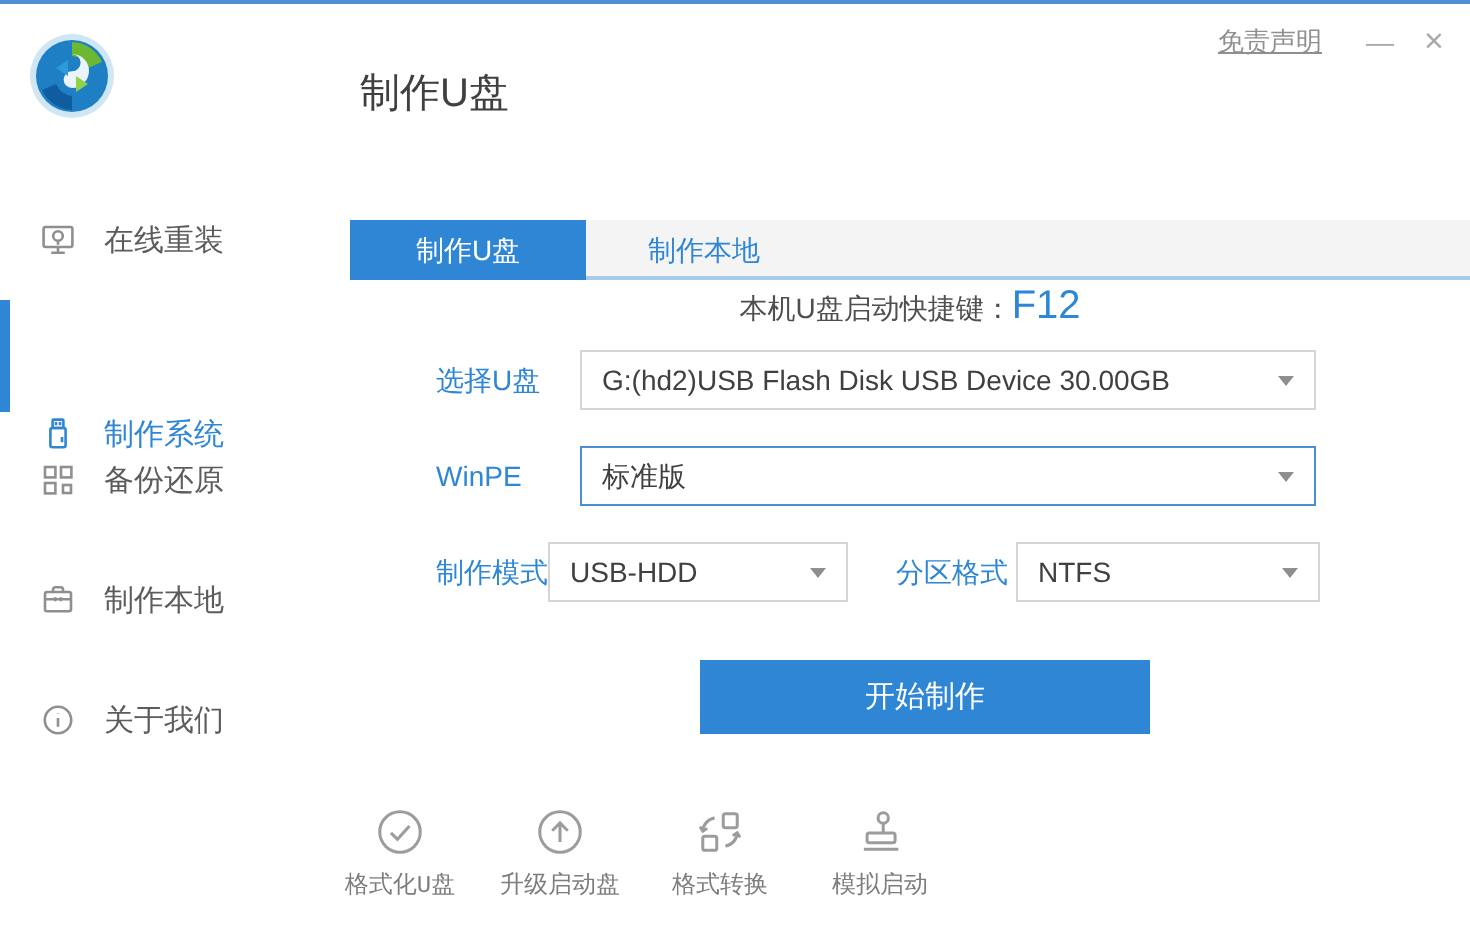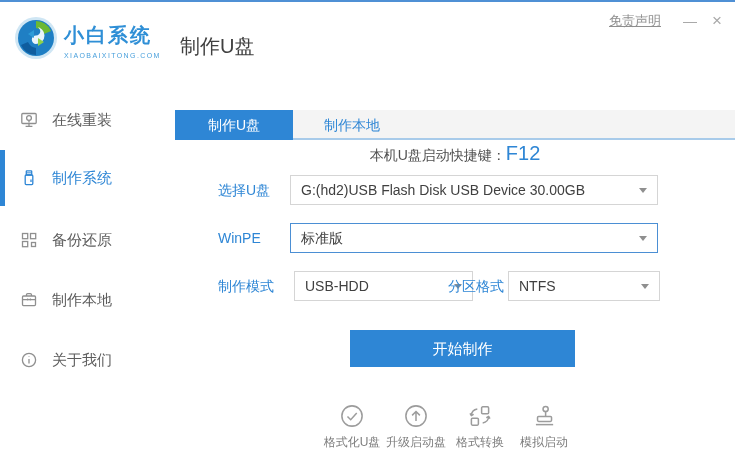--- a/index.html
+++ b/index.html
@@ -16,21 +16,21 @@
 
   .logo { position:absolute; left:14px; top:16px; width:44px; height:44px; }
   .brand { position:absolute; left:64px; top:22px; }
   .brand-name { font-size:20px; font-weight:bold; color:#2f8fd6; letter-spacing:2px; }
   .brand-domain { font-size:7px; color:#4aa0dc; letter-spacing:1.4px; margin-top:3px; }
   .page-title { position:absolute; left:180px; top:33px; font-size:20px; color:#404040; }
 
   .sidebar-item { position:absolute; left:0; width:175px; height:24px; display:flex; align-items:center;
     padding-left:20px; gap:14px; font-size:15px; color:#5c5c5c; cursor:pointer; }
   .sidebar-item svg { flex:0 0 auto; }
-  .sidebar-item.active { color:#2e86d5; }
+  .sidebar-item.active { color:#2e86d5;margin-top:39px; }
   .active-bar { position:absolute; left:0; top:150px; width:5px; height:56px; background:#2e86d5; }
 
   .tabstrip { position:absolute; left:175px; top:110px; width:560px; height:30px;
     background:#f4f4f4; border-bottom:2px solid #a8cbea; display:flex; }
   .tab { width:118px; height:30px; line-height:30px; text-align:center; font-size:14px; cursor:pointer; }
   .tab.active { background:#2e86d5; color:#fff; }
   .tab.inactive { color:#2e86d5; }
 
   .hotkey { position:absolute; left:175px; top:142px; width:560px; text-align:center;
     font-size:14px; color:#4f4f4f; }
@@ -42,21 +42,21 @@
     overflow:hidden; white-space:nowrap; cursor:pointer; }
   .select .caret { position:absolute; right:10px; top:12px; width:0; height:0;
     border-left:4px solid transparent; border-right:4px solid transparent; border-top:5px solid #8f8f8f; }
   .select.focused { border-color:#4b8fd4; }
 
   .start-button { position:absolute; left:350px; top:330px; width:225px; height:37px;
     background:#2e86d5; color:#fff; font-size:15px; text-align:center; line-height:37px;
     border:none; cursor:pointer; }
 
   .toolbar { position:absolute; left:168px; top:402px; width:560px; display:flex;
-    justify-content:center; gap:0; }
+    gap:16px;font-family:Liberation Mono, monospace; }
   .tool { display:flex; flex-direction:column; align-items:center; width:64px; cursor:pointer; }
   .tool-label { margin-top:4px; font-size:12px; color:#7d7d7d; white-space:nowrap; }
 </style>
 </head>
 <body>
 
 <div class="window">
   <div class="topline"></div>
 
   <div class="win-controls">
@@ -68,24 +68,20 @@
   <svg class="logo" viewBox="0 0 44 44">
     <circle cx="22" cy="22" r="21" fill="#cfe6f4"></circle>
     <circle cx="22" cy="22" r="18" fill="#1f7fc4"></circle>
     <path d="M22,5 a17,17 0 0 1 15,10 l-7,3 a10,10 0 0 0 -8,-6 z" fill="#6cb833"></path>
     <path d="M22,39 a17,17 0 0 1 -15,-10 l7,-3 a10,10 0 0 0 8,6 z" fill="#0f5d9e"></path>
     <path d="M22,11 a8.5,8.5 0 0 1 0,17 a4.2,4.2 0 0 1 0,-8.4 a4.3,4.3 0 0 0 0,-8.6 z" fill="#eaf4fb"></path>
     <path d="M14,18 l6,-4 l0,8 z" fill="#2d9bd8"></path>
     <path d="M30,26 l-6,4 l0,-8 z" fill="#8fd24a"></path>
   </svg>
 
-  <div class="brand">
-    <div class="brand-name">小白系统</div>
-    <div class="brand-domain">XIAOBAIXITONG.COM</div>
-  </div>
 
   <div class="page-title">制作U盘</div>
 
   <div class="active-bar"></div>
 
   <div class="sidebar-item" style="top:108px">
     <svg width="18" height="18" viewBox="0 0 18 18" fill="none" stroke="#8f8f8f" stroke-width="1.3">
       <rect x="1.8" y="2.5" width="14.4" height="10" rx="1"></rect>
       <circle cx="9" cy="7" r="2.4"></circle>
       <path d="M9 9.4 v2"></path>
@@ -146,21 +142,21 @@
     <span class="caret"></span>
   </div>
 
   <div class="form-label" style="left:218px; top:223px">WinPE</div>
   <div class="select focused" style="left:290px; top:223px; width:368px">
     <span>标准版</span>
     <span class="caret"></span>
   </div>
 
   <div class="form-label" style="left:218px; top:271px">制作模式</div>
-  <div class="select" style="left:294px; top:271px; width:179px">
+  <div class="select" style="left:274px; top:271px; width:150px">
     <span>USB-HDD</span>
     <span class="caret"></span>
   </div>
 
   <div class="form-label" style="left:448px; top:271px">分区格式</div>
   <div class="select" style="left:508px; top:271px; width:152px">
     <span>NTFS</span>
     <span class="caret"></span>
   </div>
 

